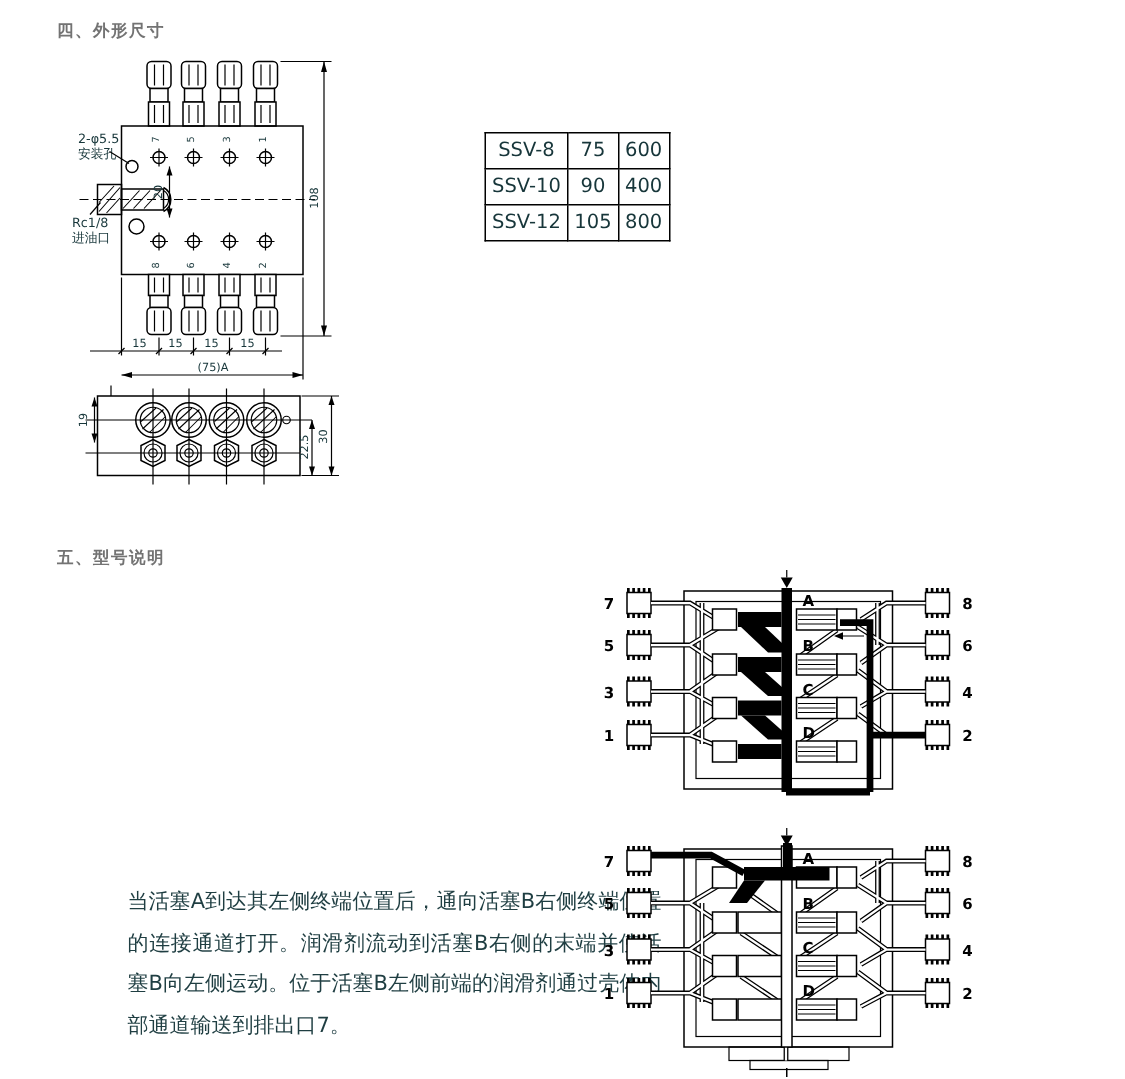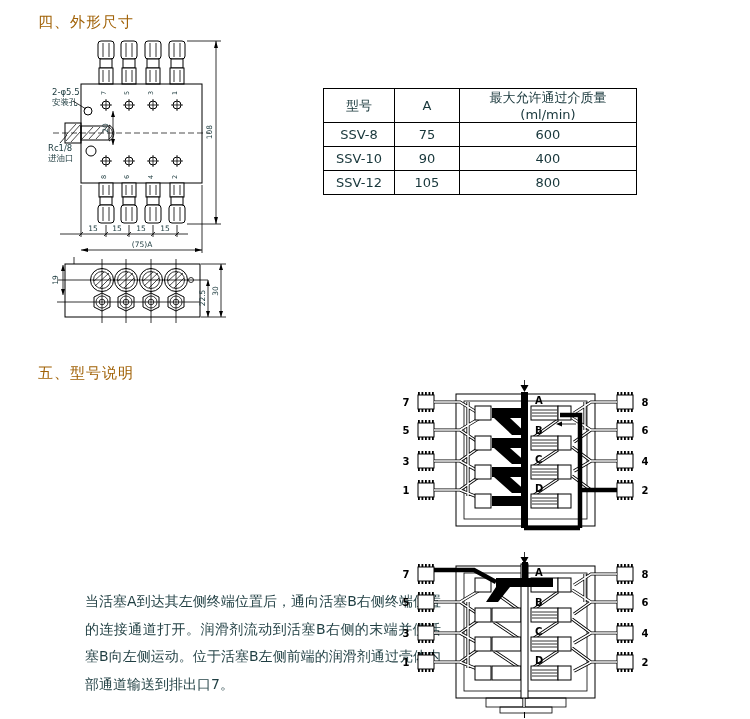--- a/index.html
+++ b/index.html
@@ -1,19 +1,19 @@
 <!DOCTYPE html>
 <html><head>
 <meta charset="utf-8">
 <style>
   html,body{margin:0;padding:0;background:#fff;}
   #page{position:relative;width:750px;height:719px;background:#ffffff;overflow:hidden;
         font-family:"DejaVu Sans","Liberation Sans",sans-serif;color:#1f3e42;}
   .abs{position:absolute;}
-  .h-title{font-size:15px;font-weight:normal;color:#a16207;letter-spacing:1px;}
+  .h-title{font-size:11px;font-weight:bold;color:#737373;letter-spacing:1px;}
   .para{font-size:14px;line-height:27.5px;text-align:justify;color:#1f3e42;}
   .note{font-size:13px;line-height:22px;color:#1f3e42;letter-spacing:0.5px;}
   table.spec{border-collapse:collapse;font-size:13px;color:#17363a;}
   table.spec td{border:1px solid #000;text-align:center;vertical-align:middle;
         height:23px;padding:0 4px;background:#fff;}
   td.c-model{width:62px;} td.c-a{width:56px;} td.c-flow{width:168px;}
   
   .ln{stroke:#000;fill:none;stroke-width:1;}
   .lnt{stroke:#000;fill:none;stroke-width:0.8;}
   .dash{stroke:#000;fill:none;stroke-width:0.7;stroke-dasharray:6 3;}
@@ -323,25 +323,20 @@
         <polygon class="blk" points="176,282 174,276 178,276"></polygon>
       <text class="dim" transform="rotate(-90 173 256)" x="173" y="256" text-anchor="middle">30</text>
       <line class="lnt" x1="156" y1="229" x2="181" y2="229"></line>
         <line class="lnt" x1="156" y1="282" x2="181" y2="282"></line>
     </g>
   </svg>
 
   <table class="spec abs" style="left:323px;top:88px;">
     <tbody>
       <tr>
-        <td class="c-model">型号</td>
-        <td class="c-a">A</td>
-        <td class="c-flow">最大允许通过介质量(ml/min)</td>
-      </tr>
-      <tr>
         <td>SSV-8</td>
         <td>75</td>
         <td>600</td>
       </tr>
       <tr>
         <td>SSV-10</td>
         <td>90</td>
         <td>400</td>
       </tr>
       <tr>

